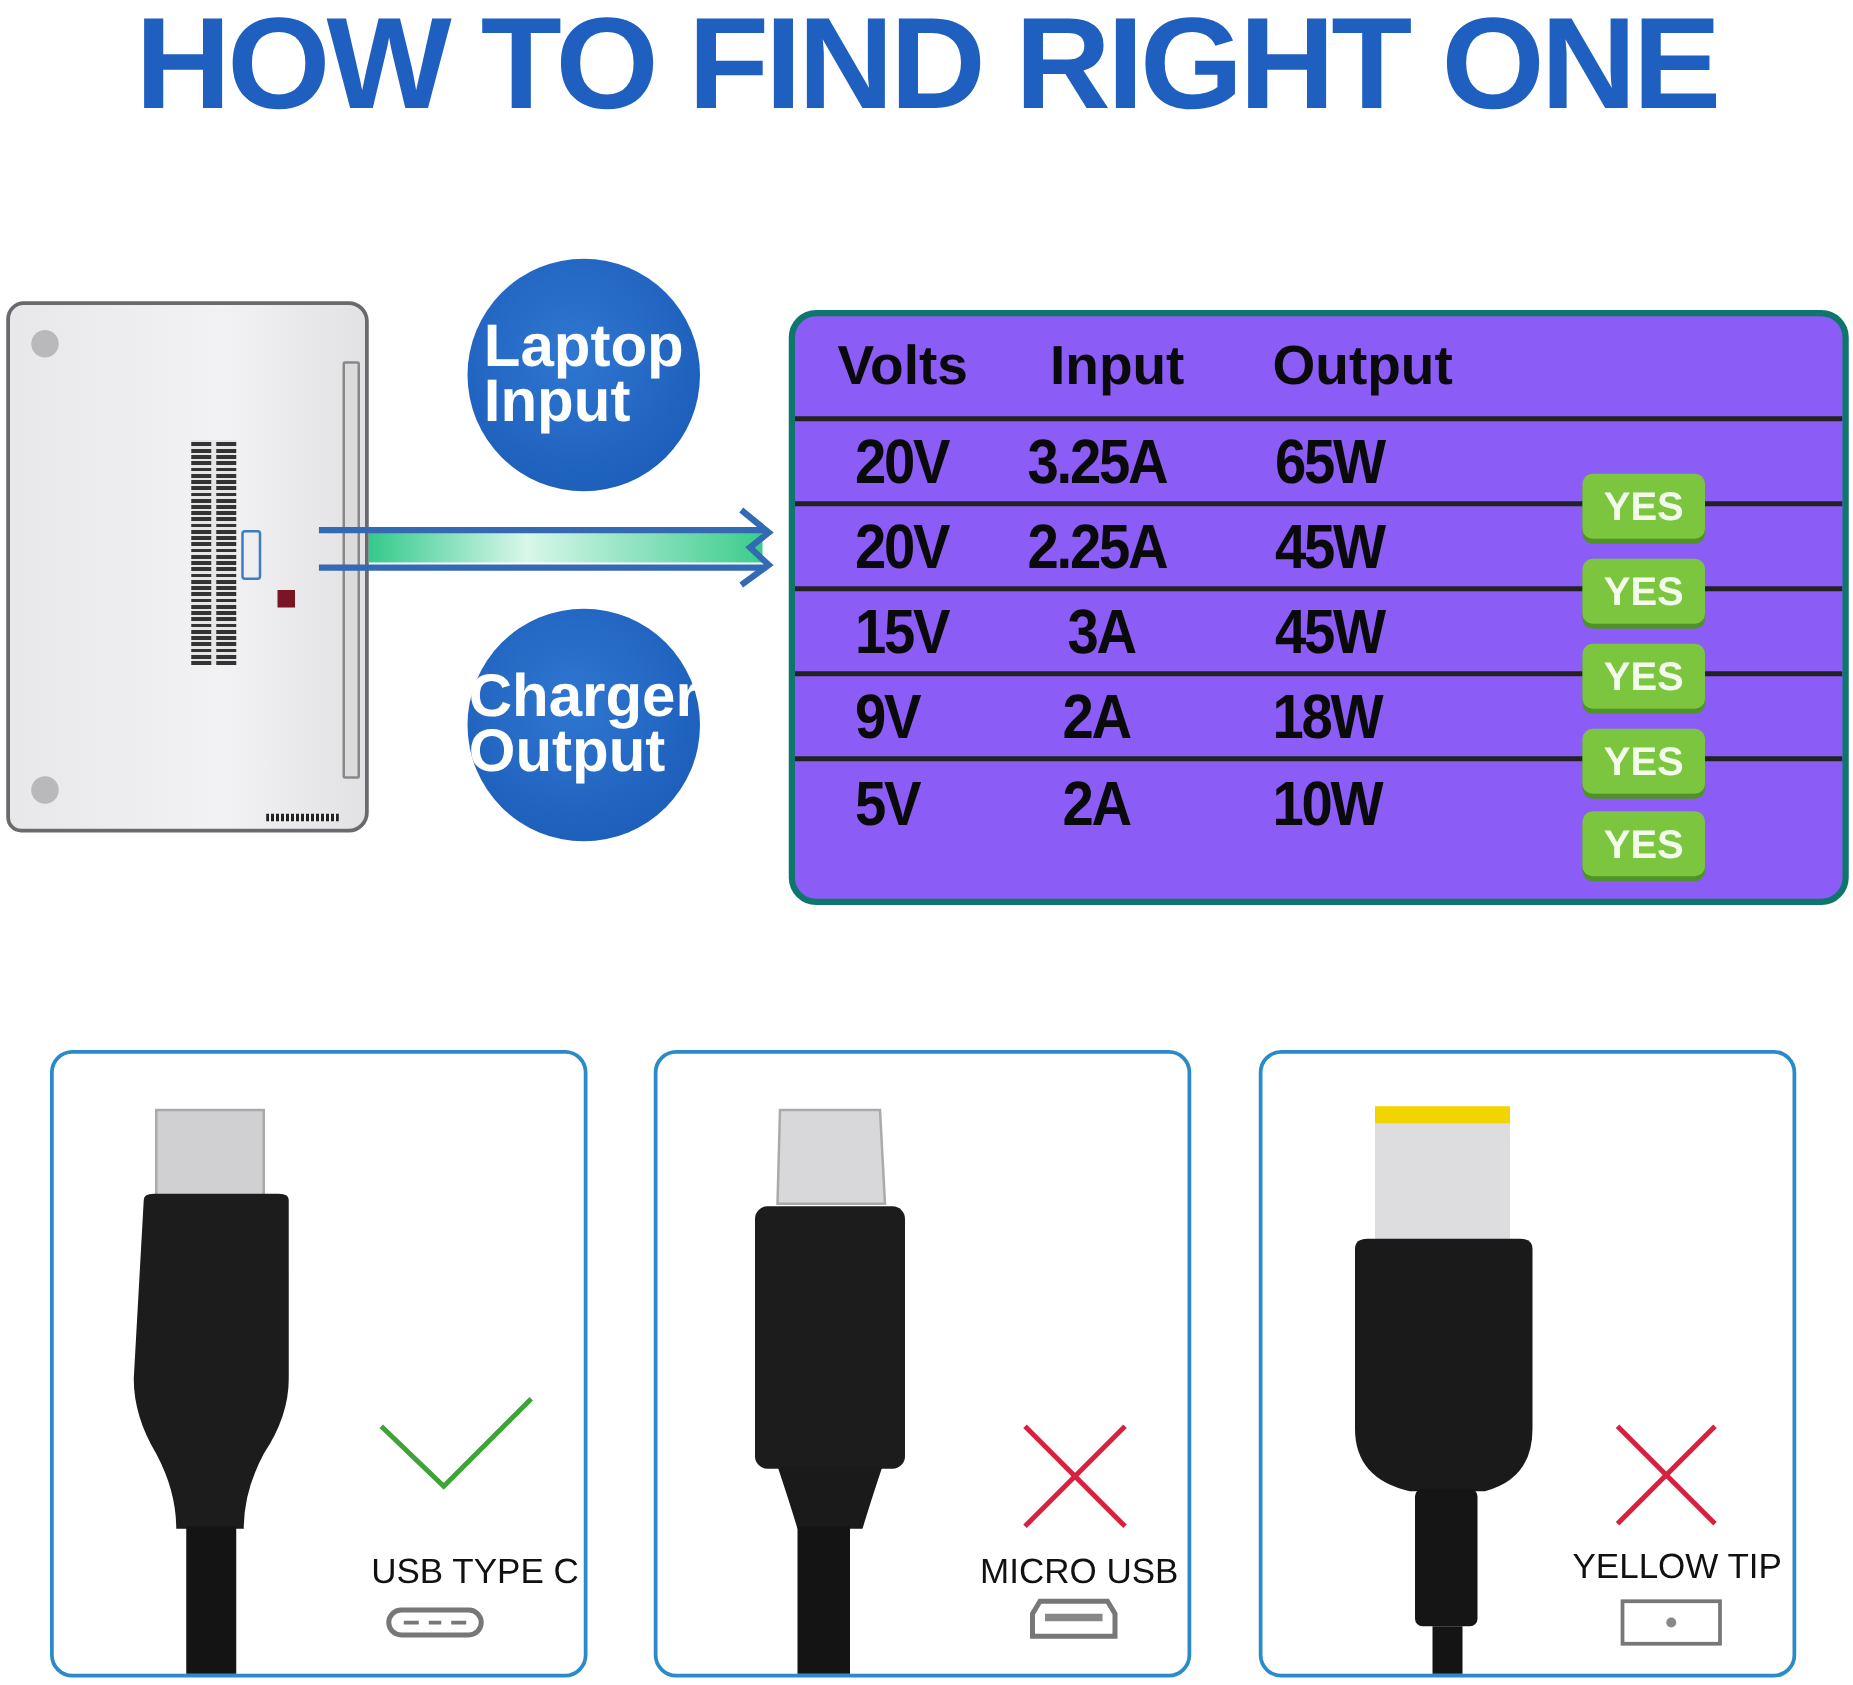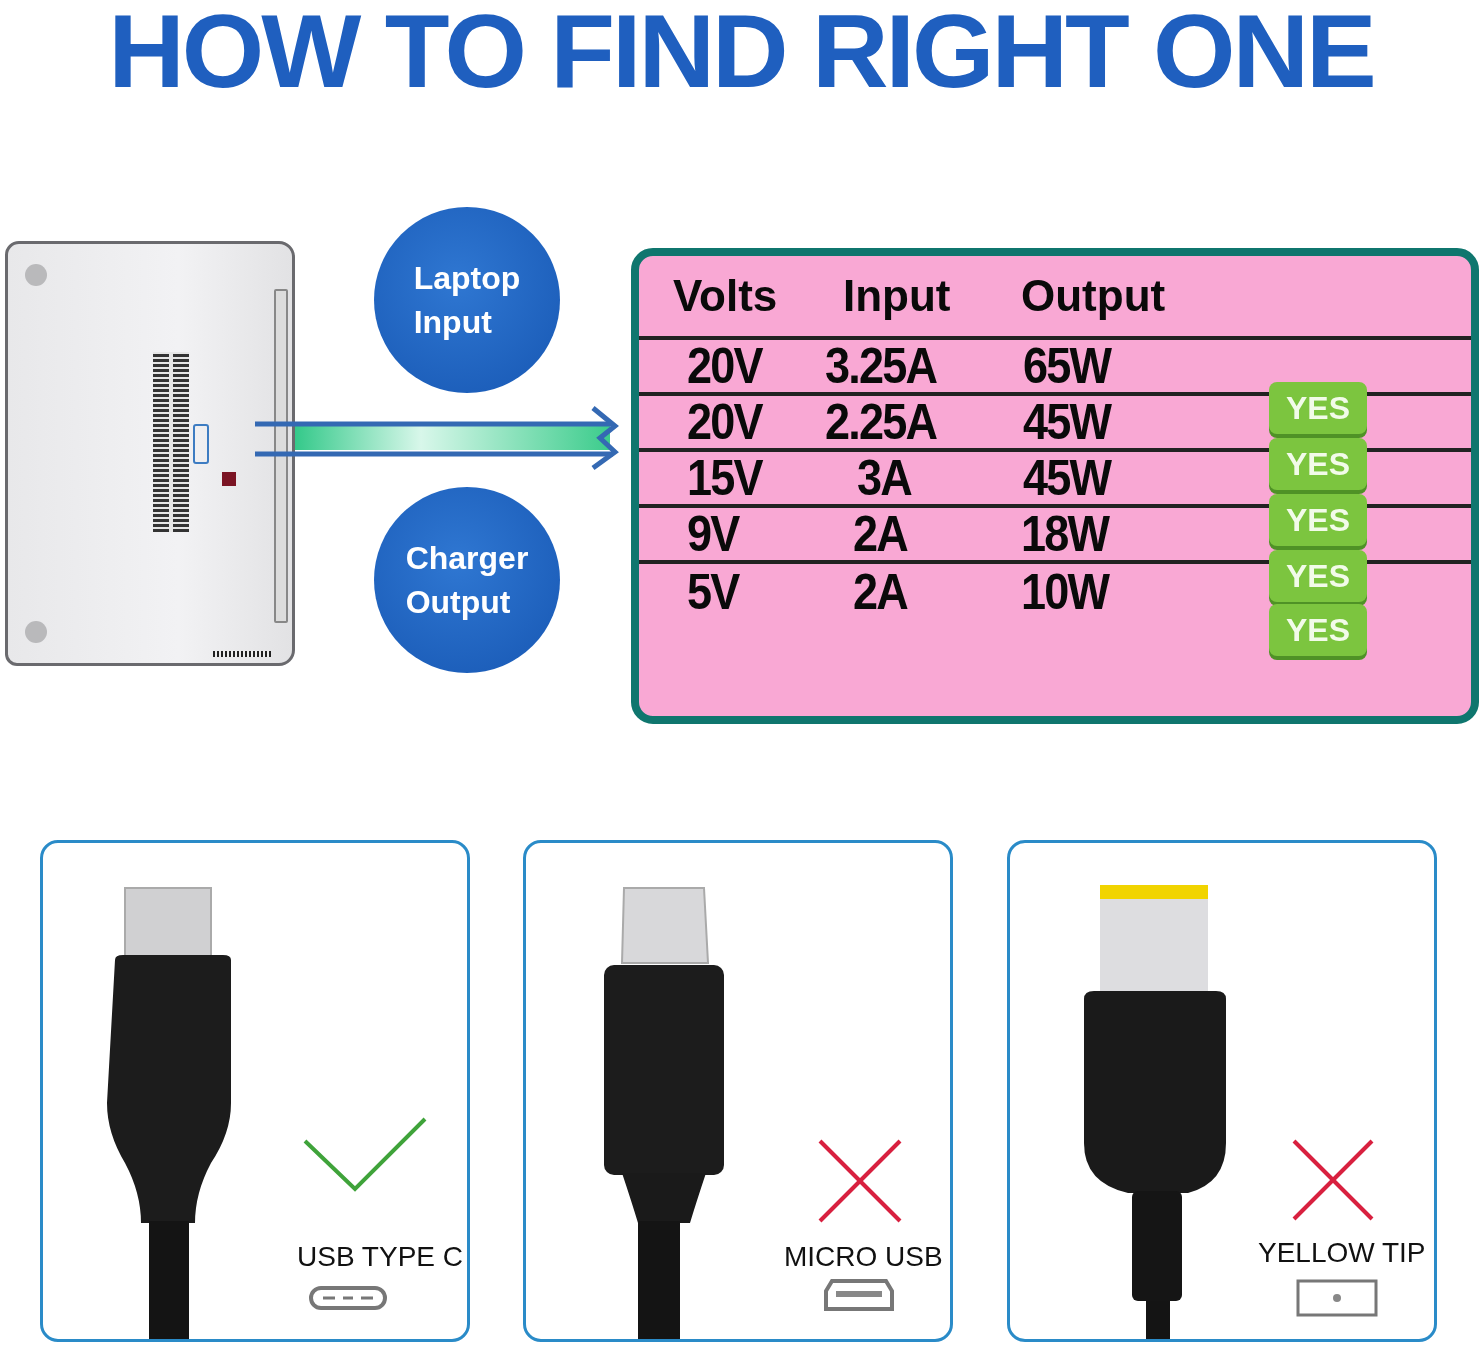--- a/index.html
+++ b/index.html
@@ -8,28 +8,28 @@
   
   .laptop{position:absolute;left:5px;top:241px;width:290px;height:425px;background:linear-gradient(90deg,#e8e8ea,#f2f2f4 60%,#e2e2e4);border:3px solid #6a6a6e;border-radius:14px 16px 16px 12px;box-sizing:border-box;}
   .laptop .hinge{position:absolute;right:4px;top:45px;width:10px;height:330px;border:2px solid #888;border-radius:2px;background:#dcdcdc;}
   .foot{position:absolute;width:22px;height:22px;border-radius:50%;background:#b9b9bb;}
   .vent{position:absolute;left:145px;top:108px;width:36px;height:180px;background:repeating-linear-gradient(0deg,#333 0 3px,#e6e6e6 3px 5px);}
   .vent:after{content:"";position:absolute;left:16px;top:0;width:4px;height:100%;background:#e6e6e6;}
   .badge{position:absolute;left:185px;top:180px;width:12px;height:36px;border:2px solid #3d7cc2;border-radius:3px;}
   .winlogo{position:absolute;left:214px;top:228px;width:14px;height:14px;background:#7b1424;}
   .bvent{position:absolute;left:205px;top:407px;width:58px;height:6px;background:repeating-linear-gradient(90deg,#222 0 2px,#eee 2px 4px);}
   
-  .bubble{position:absolute;width:186px;height:186px;border-radius:50%;background:radial-gradient(circle at 45% 40%,#2f77d2,#1757b3);color:#fff;font-weight:bold;font-size:32px;line-height:44px;display:flex;align-items:center;justify-content:center;text-align:left;}
+  .bubble{position:absolute;width:186px;height:186px;border-radius:50%;background:radial-gradient(circle at 45% 40%,#2f77d2,#1757b3);color:#fff;font-weight:bold;font-size:48px;line-height:44px;display:flex;align-items:center;justify-content:center;text-align:left;}
   .bubble span{display:block;}
   
   .arrow{position:absolute;left:255px;top:404px;width:370px;height:70px;}
   
-  .table{position:absolute;left:631px;top:248px;width:848px;height:476px;border:8px solid #0f766e;border-radius:22px;background:#f9a8d4;box-sizing:border-box;overflow:hidden;}
+  .table{position:absolute;left:631px;top:248px;width:848px;height:476px;border:5px solid #0f766e;border-radius:22px;background:#8b5cf6;box-sizing:border-box;overflow:hidden;}
   .thead{height:80px;display:flex;align-items:center;border-bottom:4px solid #222;}
-  .row{height:56px;display:flex;align-items:center;border-bottom:4px solid #222;box-sizing:border-box;}
+  .row{height:68px;display:flex;align-items:center;border-bottom:4px solid #222;box-sizing:border-box;}
   .row:last-child{border-bottom:none;}
   .c{font-weight:bold;color:#0a0a0a;}
   .thead .c{font-size:44px;}
   .row .c{font-size:50px;letter-spacing:-2px;transform:scaleX(.9);transform-origin:left;}
   .yes{position:absolute;width:98px;height:52px;border-radius:8px;background:#7cc53f;box-shadow:0 4px 0 #4f9226;color:#f2fbe9;font-weight:bold;font-size:32px;display:flex;align-items:center;justify-content:center;margin-top:32px;}
   
   .card{position:absolute;top:840px;width:430px;height:502px;border:3px solid #2a8bc8;border-radius:18px;box-sizing:border-box;background:#fff;overflow:hidden;}
   .label{position:absolute;font-size:28px;color:#111;white-space:nowrap;}
 </style>
 </head>

